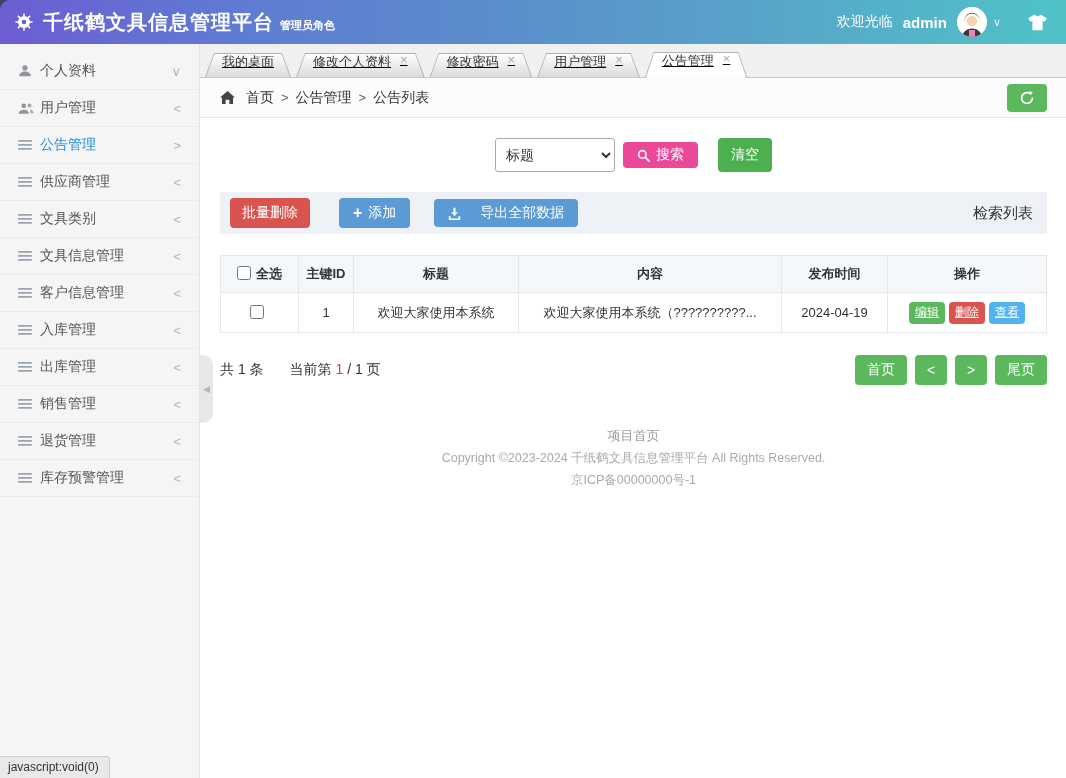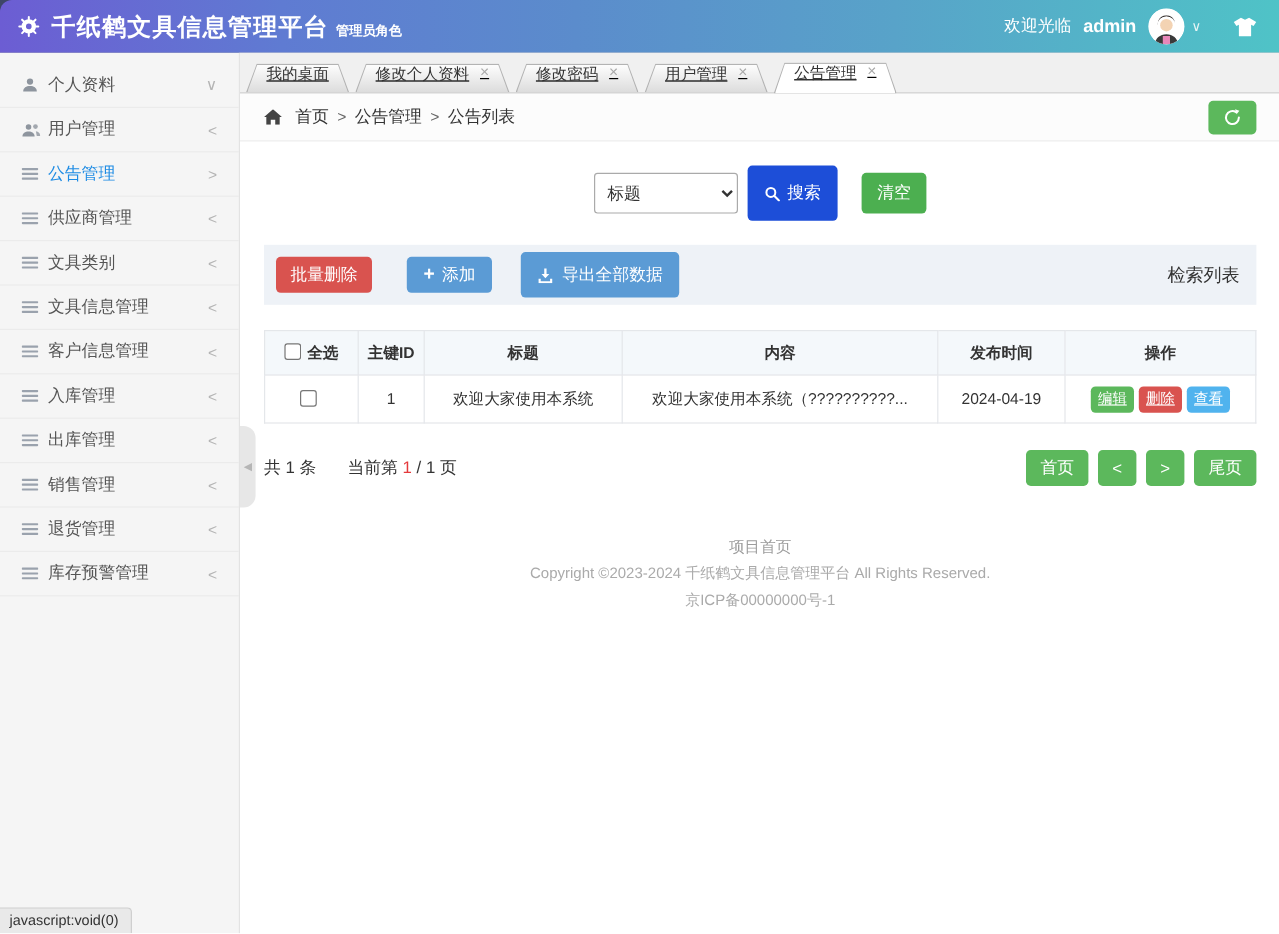--- a/index.html
+++ b/index.html
@@ -58,28 +58,28 @@
     display:flex; align-items:center; justify-content:center; cursor:pointer; }
 
   
   .content { flex:1; padding:0 20px; background:#fff; position:relative; }
 
   .search-row { margin-top:20px; display:flex; justify-content:center; align-items:center; }
   .field-select { width:120px; height:34px; border:1px solid #aaa; border-radius:3px; font-size:14px; color:#333; padding:0 6px; background:#fff; }
   .kw-input { width:244px; height:34px; border:1px solid #d2d2d2; border-radius:2px; font-size:14px; padding:0 10px; margin-left:8px; color:#333; }
   .kw-input::placeholder { color:#b0b0b0; }
   .btn { border:none; border-radius:4px; color:#fff; cursor:pointer; display:inline-flex; align-items:center; justify-content:center; }
-  .search-btn { height:46px; padding:0 14px; background:#1d4ed8; font-size:14px; margin-left:8px; gap:6px; }
+  .search-btn { height:26px; padding:0 14px; background:#ec4899; font-size:14px; margin-left:8px; gap:6px; }
   .clear-btn { height:34px; padding:0 13px; background:#4caf50; font-size:14px; margin-left:20px; }
 
   .toolbar-row { margin-top:20px; background:#eef2f7; padding:6px 10px; display:flex; align-items:center; }
   .del-btn { height:30px; padding:0 12px; background:#d9534f; font-size:14px; }
   .add-btn { height:30px; padding:0 14px; background:#5b9bd5; font-size:14px; margin-left:29px; gap:6px; }
   .add-btn .plus { font-size:16px; font-weight:700; line-height:1; }
-  .export-btn { height:38px; padding:0 14px; background:#5b9bd5; font-size:14px; margin-left:24px; gap:7px; }
+  .export-btn { height:28px; padding:0 14px; background:#5b9bd5; font-size:14px; margin-left:24px; gap:19px; }
   .list-title { margin-left:auto; font-size:15px; color:#333; padding-right:4px; }
 
   table.grid { width:826px; margin-top:21px; border-collapse:collapse; table-layout:fixed; }
   .grid th { background:#f4f8fb; border:1px solid #e4e7ea; height:37px; font-size:13px; color:#333; font-weight:700; text-align:center; }
   .grid td { background:#fff; border:1px solid #e4e7ea; height:40px; font-size:13px; color:#333; text-align:center; }
   .grid th .chk, .grid td .chk { vertical-align:-2px; margin-right:5px; width:14px; height:14px; }
   .row-btn { height:22px; padding:0 6px; font-size:12px; border-radius:4px; margin:0 2px;text-decoration:underline; }
   .edit-btn { background:#5cb85c; }
   .delete-btn { background:#d9534f; }
   .view-btn { background:#50b3ee; }

